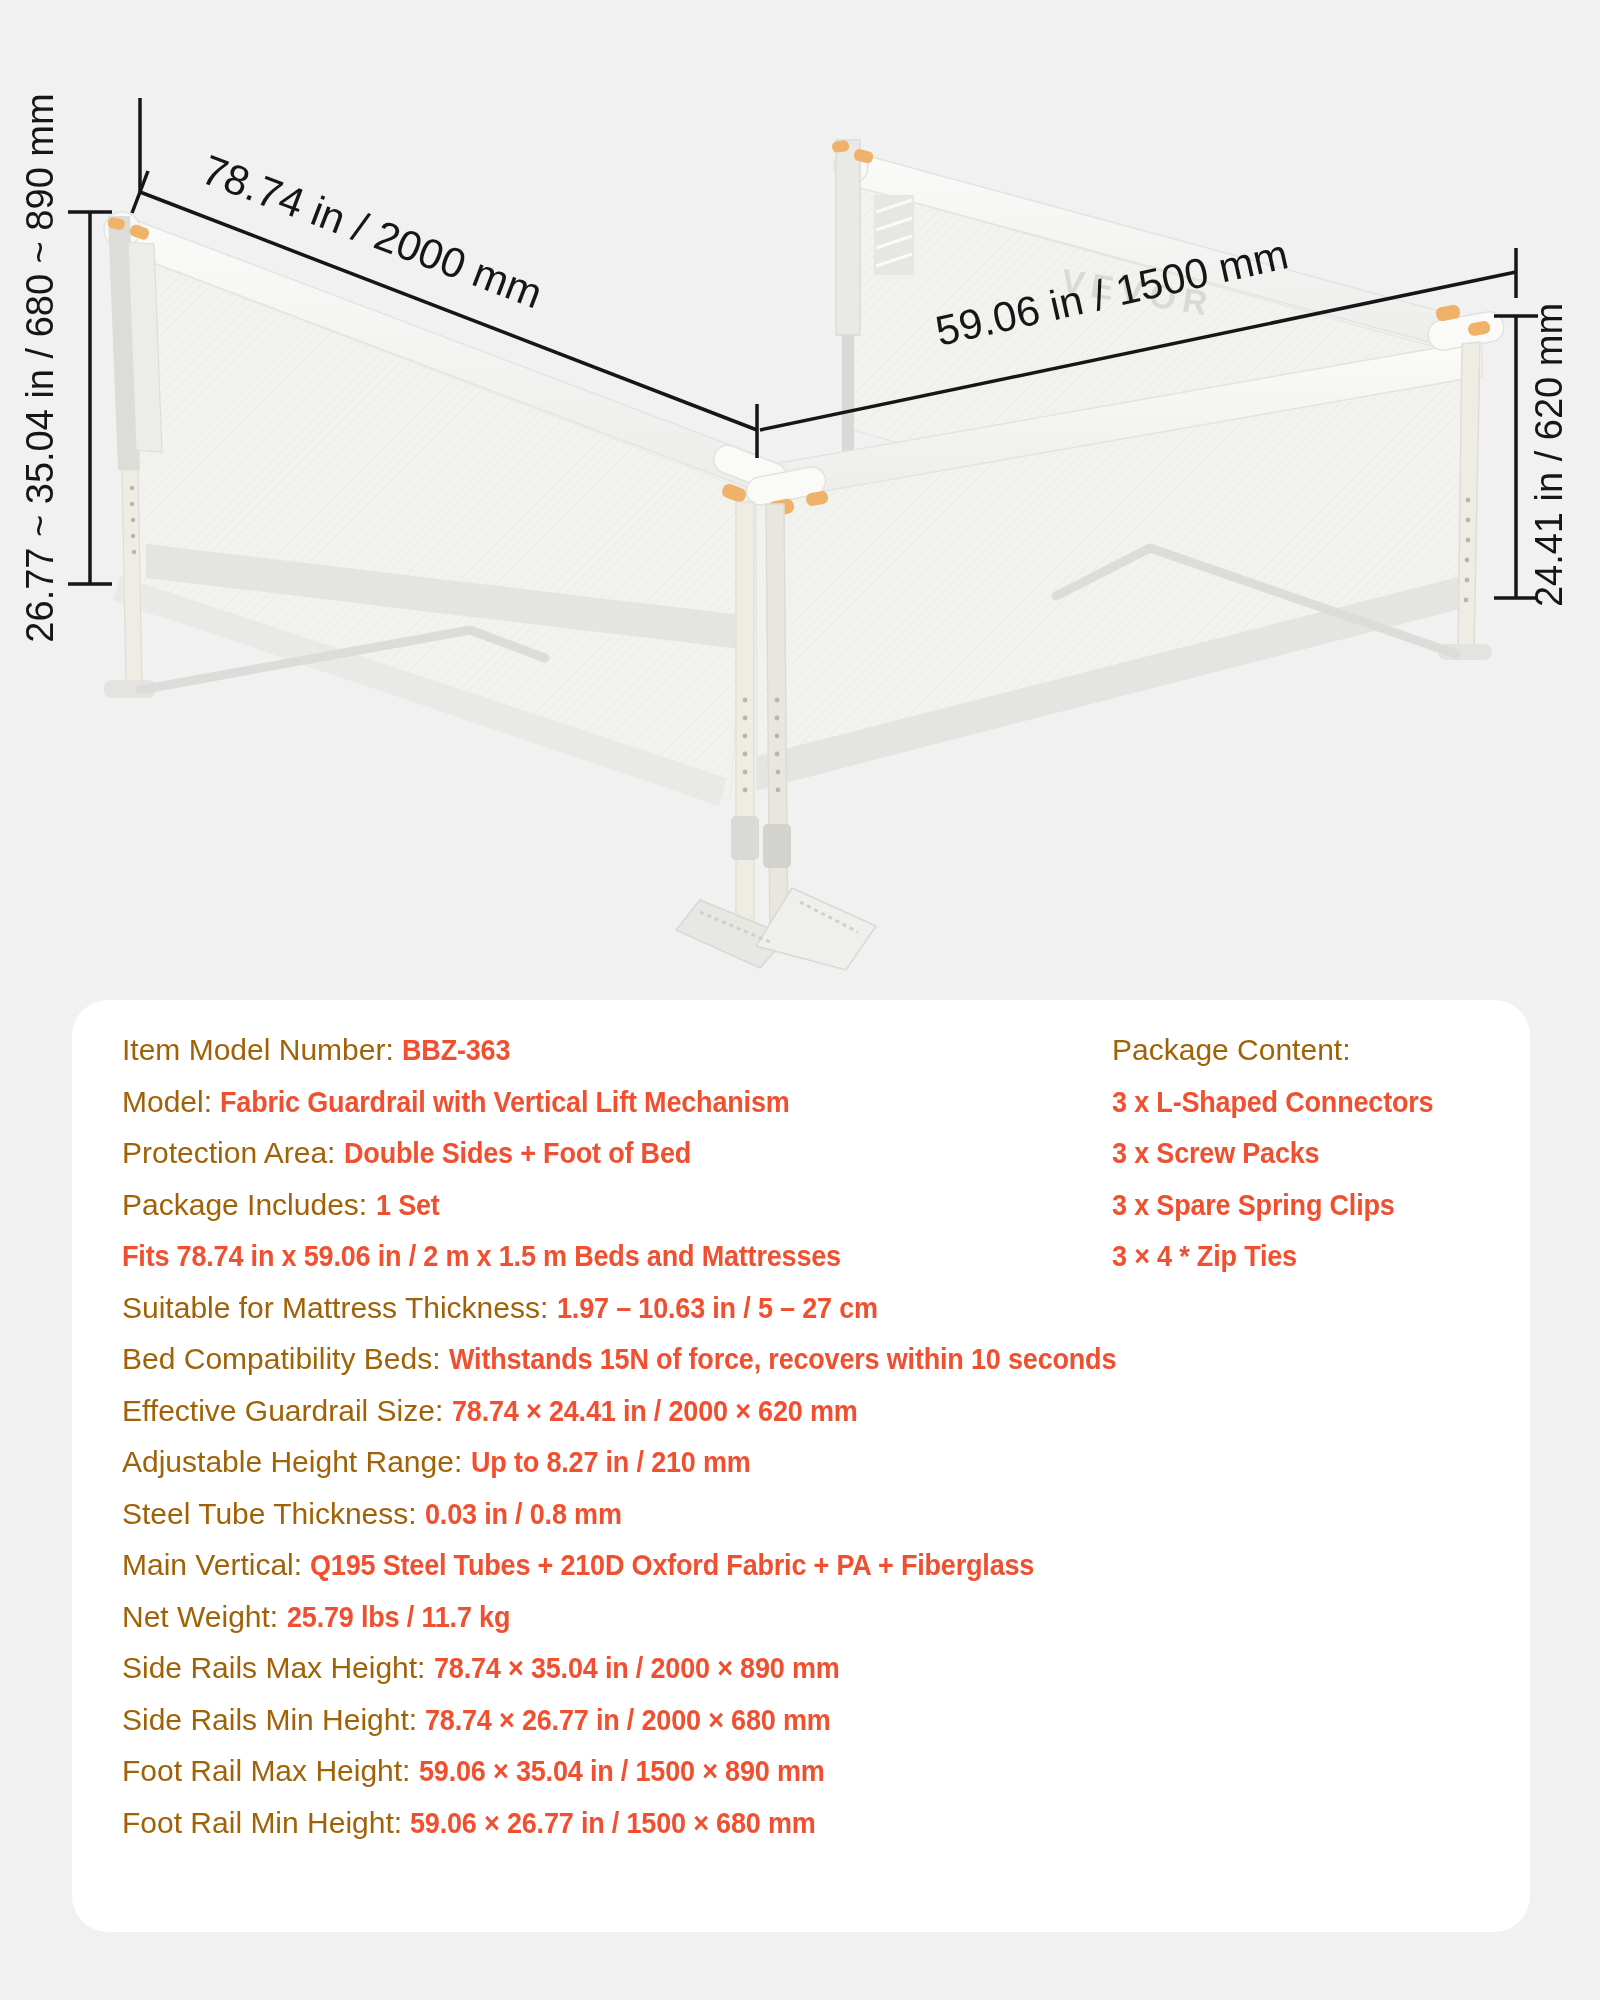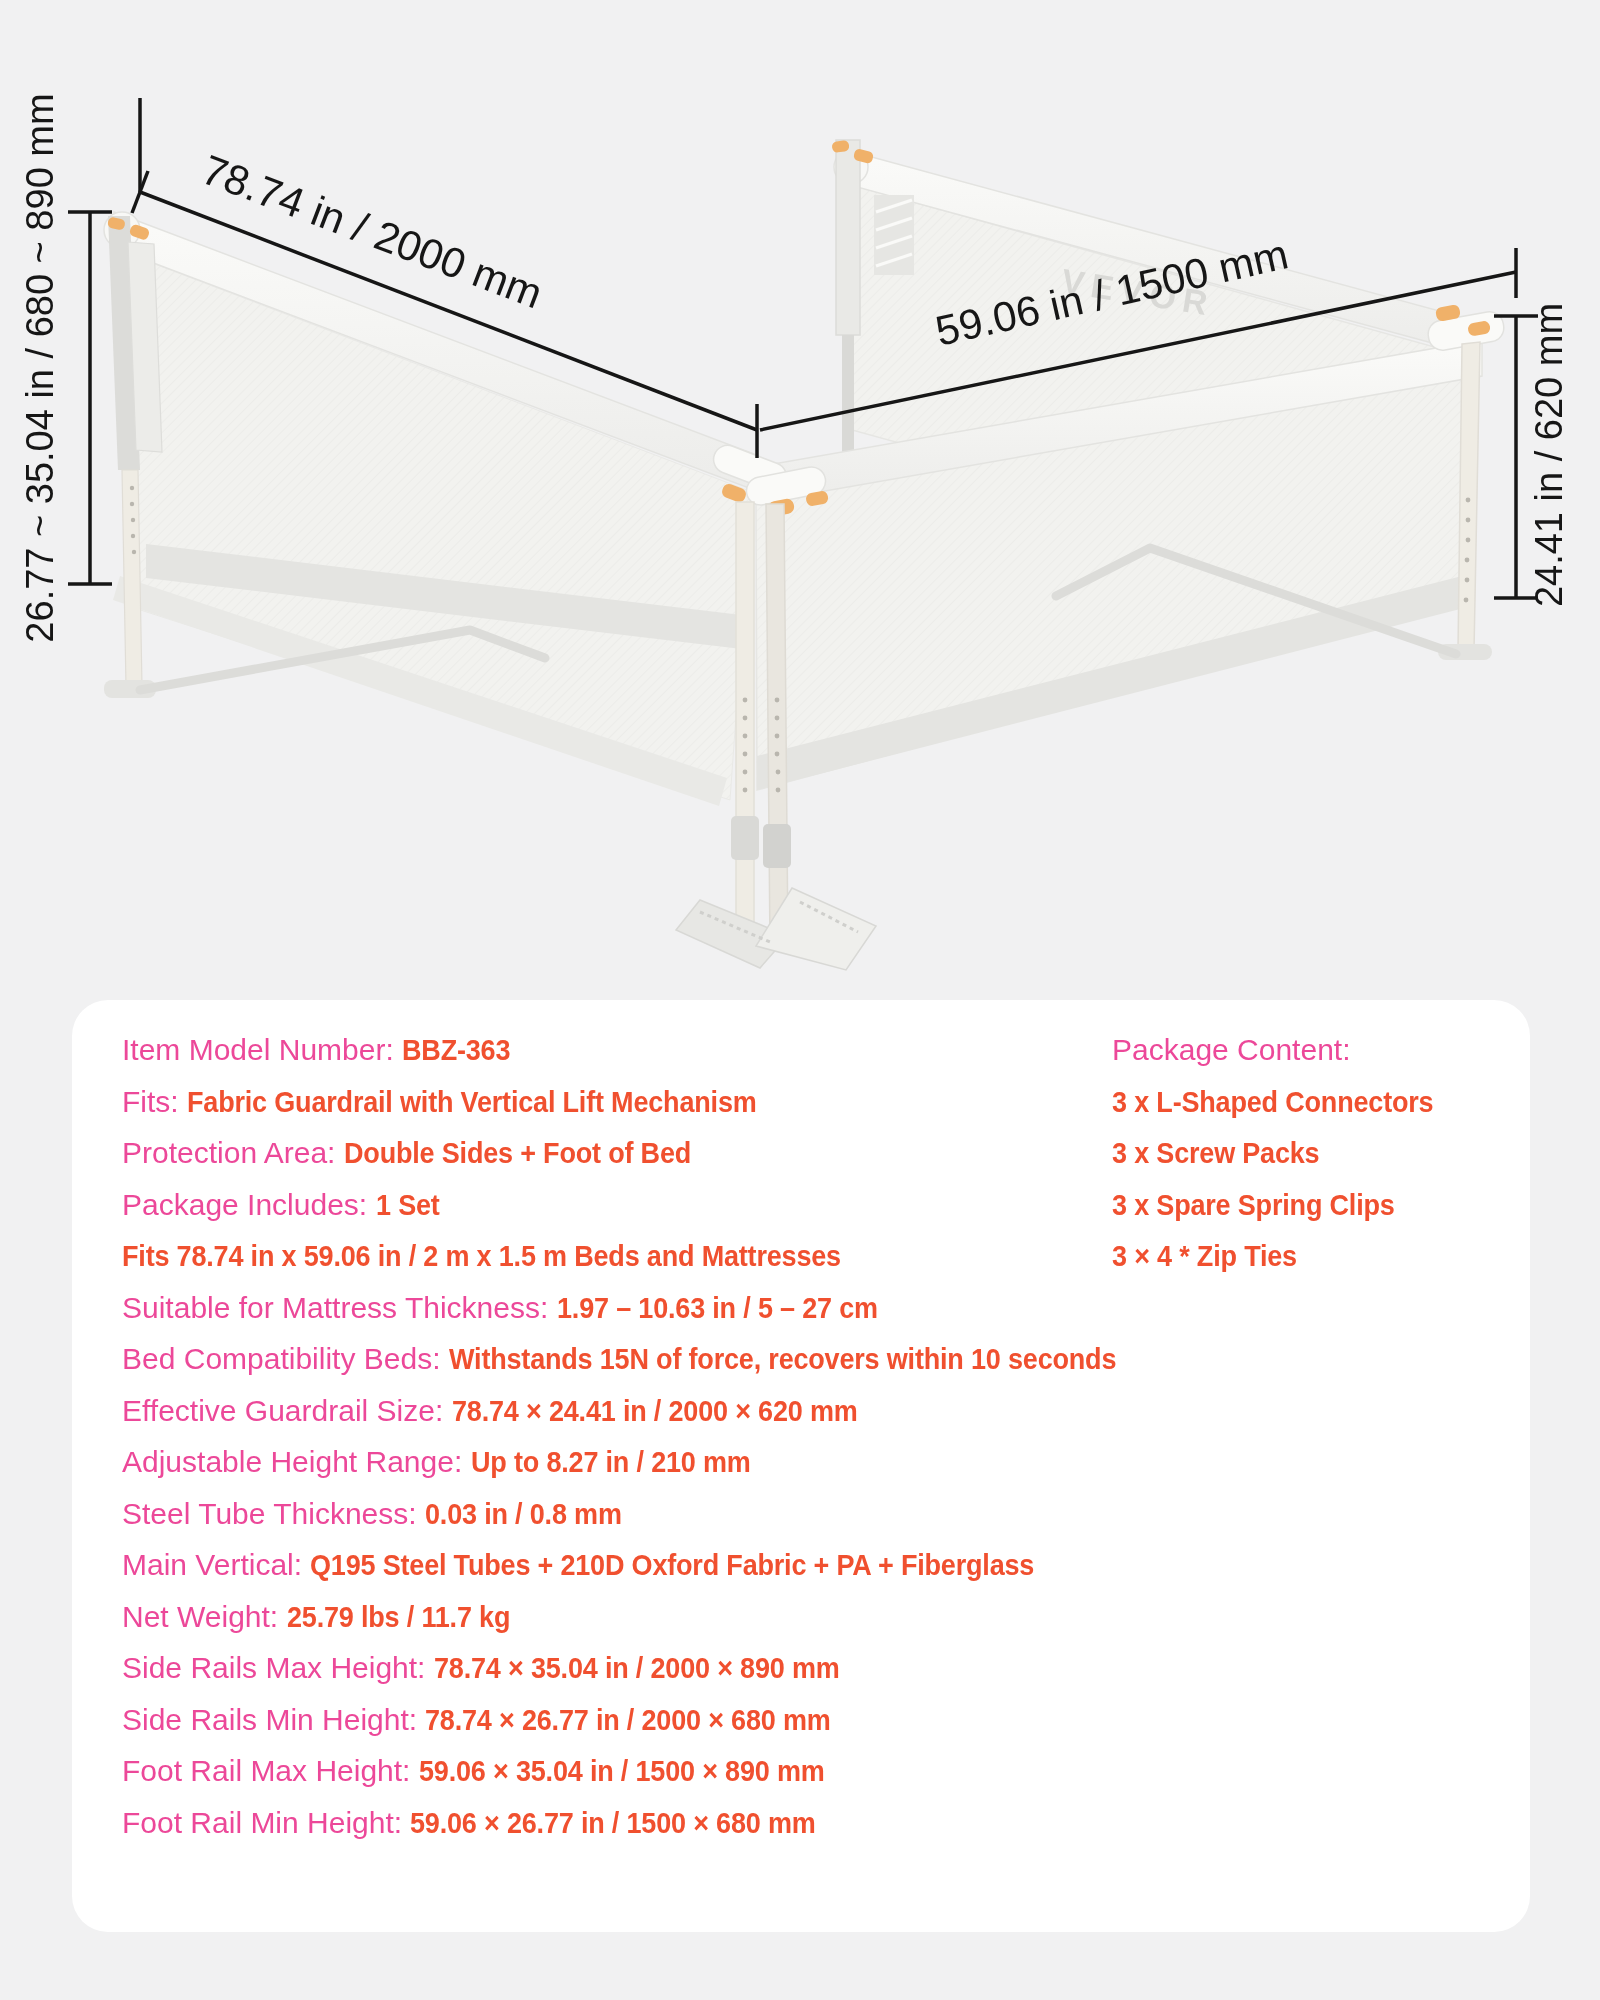--- a/index.html
+++ b/index.html
@@ -13,21 +13,21 @@
   #dim-foot-length{left:1112px;top:293px;font-size:42px;transform:translate(-50%,-50%) rotate(-12.6deg);}
   #dim-side-height{left:40px;top:368px;font-size:38px;transform:translate(-50%,-50%) rotate(-90deg);}
   #dim-foot-height{left:1549px;top:455px;font-size:38px;transform:translate(-50%,-50%) rotate(-90deg);}
   
   #spec-card{position:absolute;left:72px;top:1000px;width:1458px;height:932px;
              background:#ffffff;border-radius:36px;}
   .spec-col{position:absolute;top:24px;}
   #col-left{left:50px;}
   #col-right{left:1040px;}
   .row{height:51.5px;line-height:51.5px;font-size:30px;white-space:nowrap;}
-  .lbl{color:#ec4899;white-space:pre;}
+  .lbl{color:#a16207;white-space:pre;}
   .val{display:inline-block;color:#f0502f;font-weight:700;letter-spacing:-0.2px;
        transform:scaleX(0.9);transform-origin:0 62%;}
 </style>
 </head>
 <body>
 
 <div id="screen">
 
   <div id="product-area">
     <svg id="product-svg" width="1600" height="1000" viewBox="0 0 1600 1000" xmlns="http://www.w3.org/2000/svg">
@@ -167,21 +167,21 @@
     <div class="dim-label" id="dim-side-length">78.74 in / 2000 mm</div>
     <div class="dim-label" id="dim-foot-length">59.06 in / 1500 mm</div>
     <div class="dim-label" id="dim-side-height">26.77 ~ 35.04 in / 680 ~ 890 mm</div>
     <div class="dim-label" id="dim-foot-height">24.41 in / 620 mm</div>
   </div>
 
   <div id="spec-card">
 
     <div class="spec-col" id="col-left">
       <div class="row"><span class="lbl">Item Model Number: </span><span class="val">BBZ-363</span></div>
-      <div class="row"><span class="lbl">Fits: </span><span class="val">Fabric Guardrail with Vertical Lift Mechanism</span></div>
+      <div class="row"><span class="lbl">Model: </span><span class="val">Fabric Guardrail with Vertical Lift Mechanism</span></div>
       <div class="row"><span class="lbl">Protection Area: </span><span class="val">Double Sides + Foot of Bed</span></div>
       <div class="row"><span class="lbl">Package Includes: </span><span class="val">1 Set</span></div>
       <div class="row"><span class="lbl"></span><span class="val">Fits 78.74 in x 59.06 in / 2 m x 1.5 m Beds and Mattresses</span></div>
       <div class="row"><span class="lbl">Suitable for Mattress Thickness: </span><span class="val">1.97 – 10.63 in / 5 – 27 cm</span></div>
       <div class="row"><span class="lbl">Bed Compatibility Beds: </span><span class="val">Withstands 15N of force, recovers within 10 seconds</span></div>
       <div class="row"><span class="lbl">Effective Guardrail Size: </span><span class="val">78.74 × 24.41 in / 2000 × 620 mm</span></div>
       <div class="row"><span class="lbl">Adjustable Height Range: </span><span class="val">Up to 8.27 in / 210 mm</span></div>
       <div class="row"><span class="lbl">Steel Tube Thickness: </span><span class="val">0.03 in / 0.8 mm</span></div>
       <div class="row"><span class="lbl">Main Vertical: </span><span class="val">Q195 Steel Tubes + 210D Oxford Fabric + PA + Fiberglass</span></div>
       <div class="row"><span class="lbl">Net Weight: </span><span class="val">25.79 lbs / 11.7 kg</span></div>

